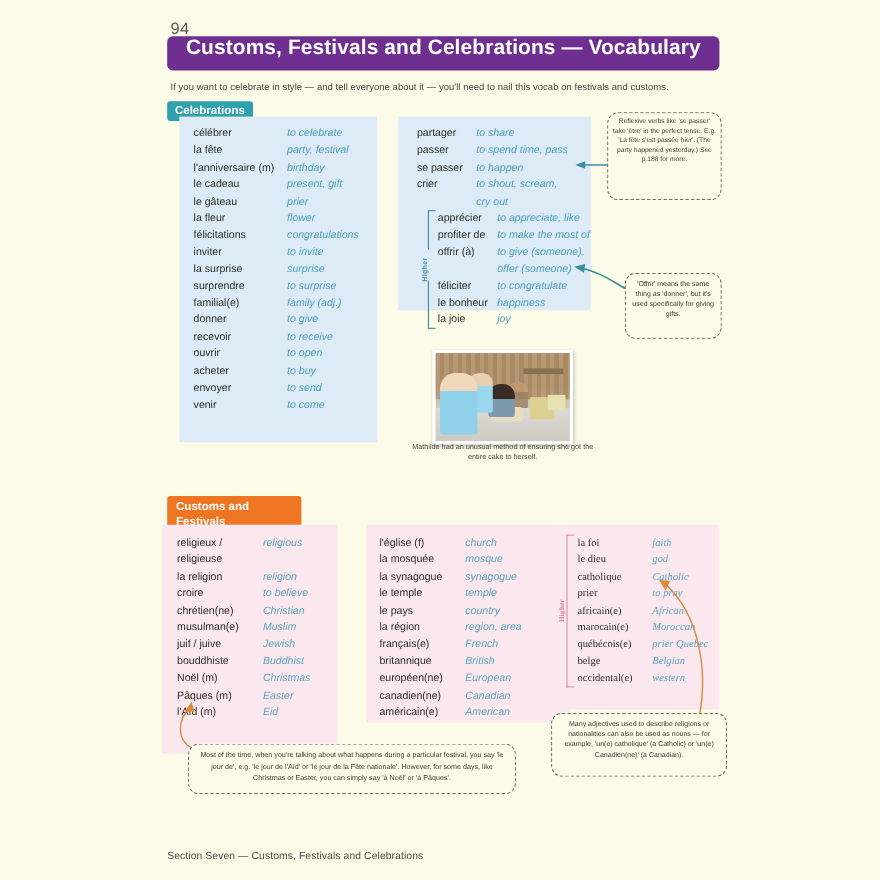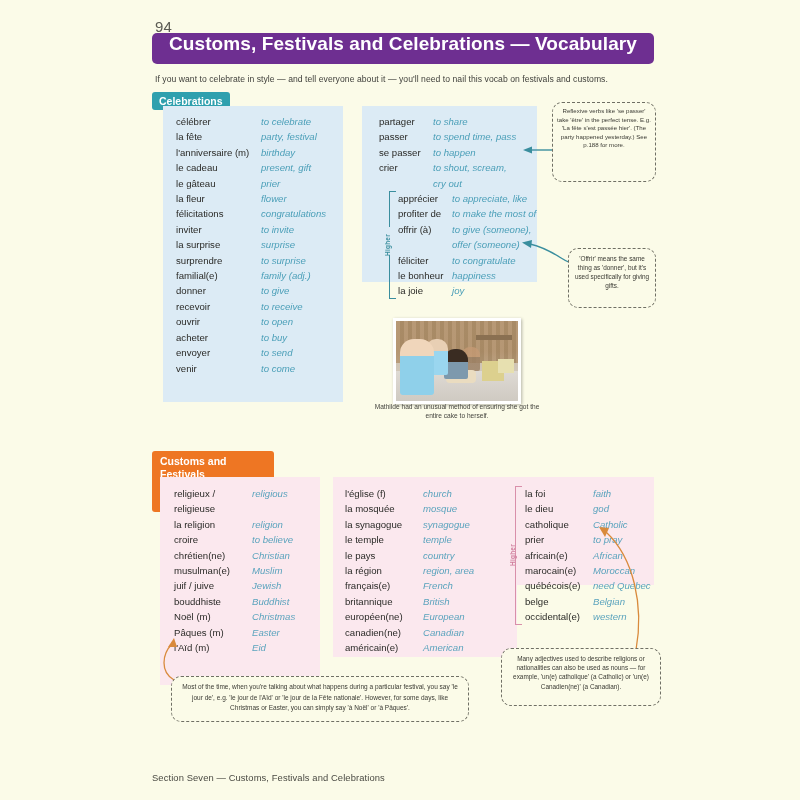--- a/index.html
+++ b/index.html
@@ -196,43 +196,44 @@
     transform: translateY(-50%) rotate(-90deg);
     font-size: 6.4px;
     font-weight: bold;
     color: #cf7d9c;
     letter-spacing: .3px;
     white-space: nowrap;
   }
 
   
   #panel-religion {
-    left: 160px;
+    left: 147px;
     top: 477px;
     width: 160px;
     height: 208px;
     padding: 9px 0 0 14px;
   }
   #panel-religion .fr { width: 78px; }
 
   #panel-places {
     left: 333px;
     top: 477px;
     width: 184px;
     height: 180px;
     padding: 9px 0 0 12px;
   }
   #panel-places .fr { width: 78px; }
 
   #panel-higher-pink {
     left: 499px;
     top: 477px;
     width: 155px;
-    height: 108px;
+    height: 168px;
     padding: 9px 0 0 8px;
+    font-family: Liberation Serif, serif;
   }
   #panel-higher-pink .fr { width: 68px; }
 
   
   .photo-frame {
     position: absolute;
     left: 393px;
     top: 318px;
     width: 122px;
     height: 80px;
@@ -683,21 +684,21 @@
           <div class="vocab-row">
             <span class="fr">africain(e)</span>
             <span class="en en-pink">African</span>
           </div>
           <div class="vocab-row">
             <span class="fr">marocain(e)</span>
             <span class="en en-pink">Moroccan</span>
           </div>
           <div class="vocab-row">
             <span class="fr">québécois(e)</span>
-            <span class="en en-pink">need Quebec</span>
+            <span class="en en-pink">prier Quebec</span>
           </div>
           <div class="vocab-row">
             <span class="fr">belge</span>
             <span class="en en-pink">Belgian</span>
           </div>
           <div class="vocab-row">
             <span class="fr">occidental(e)</span>
             <span class="en en-pink">western</span>
           </div>
         </div>

